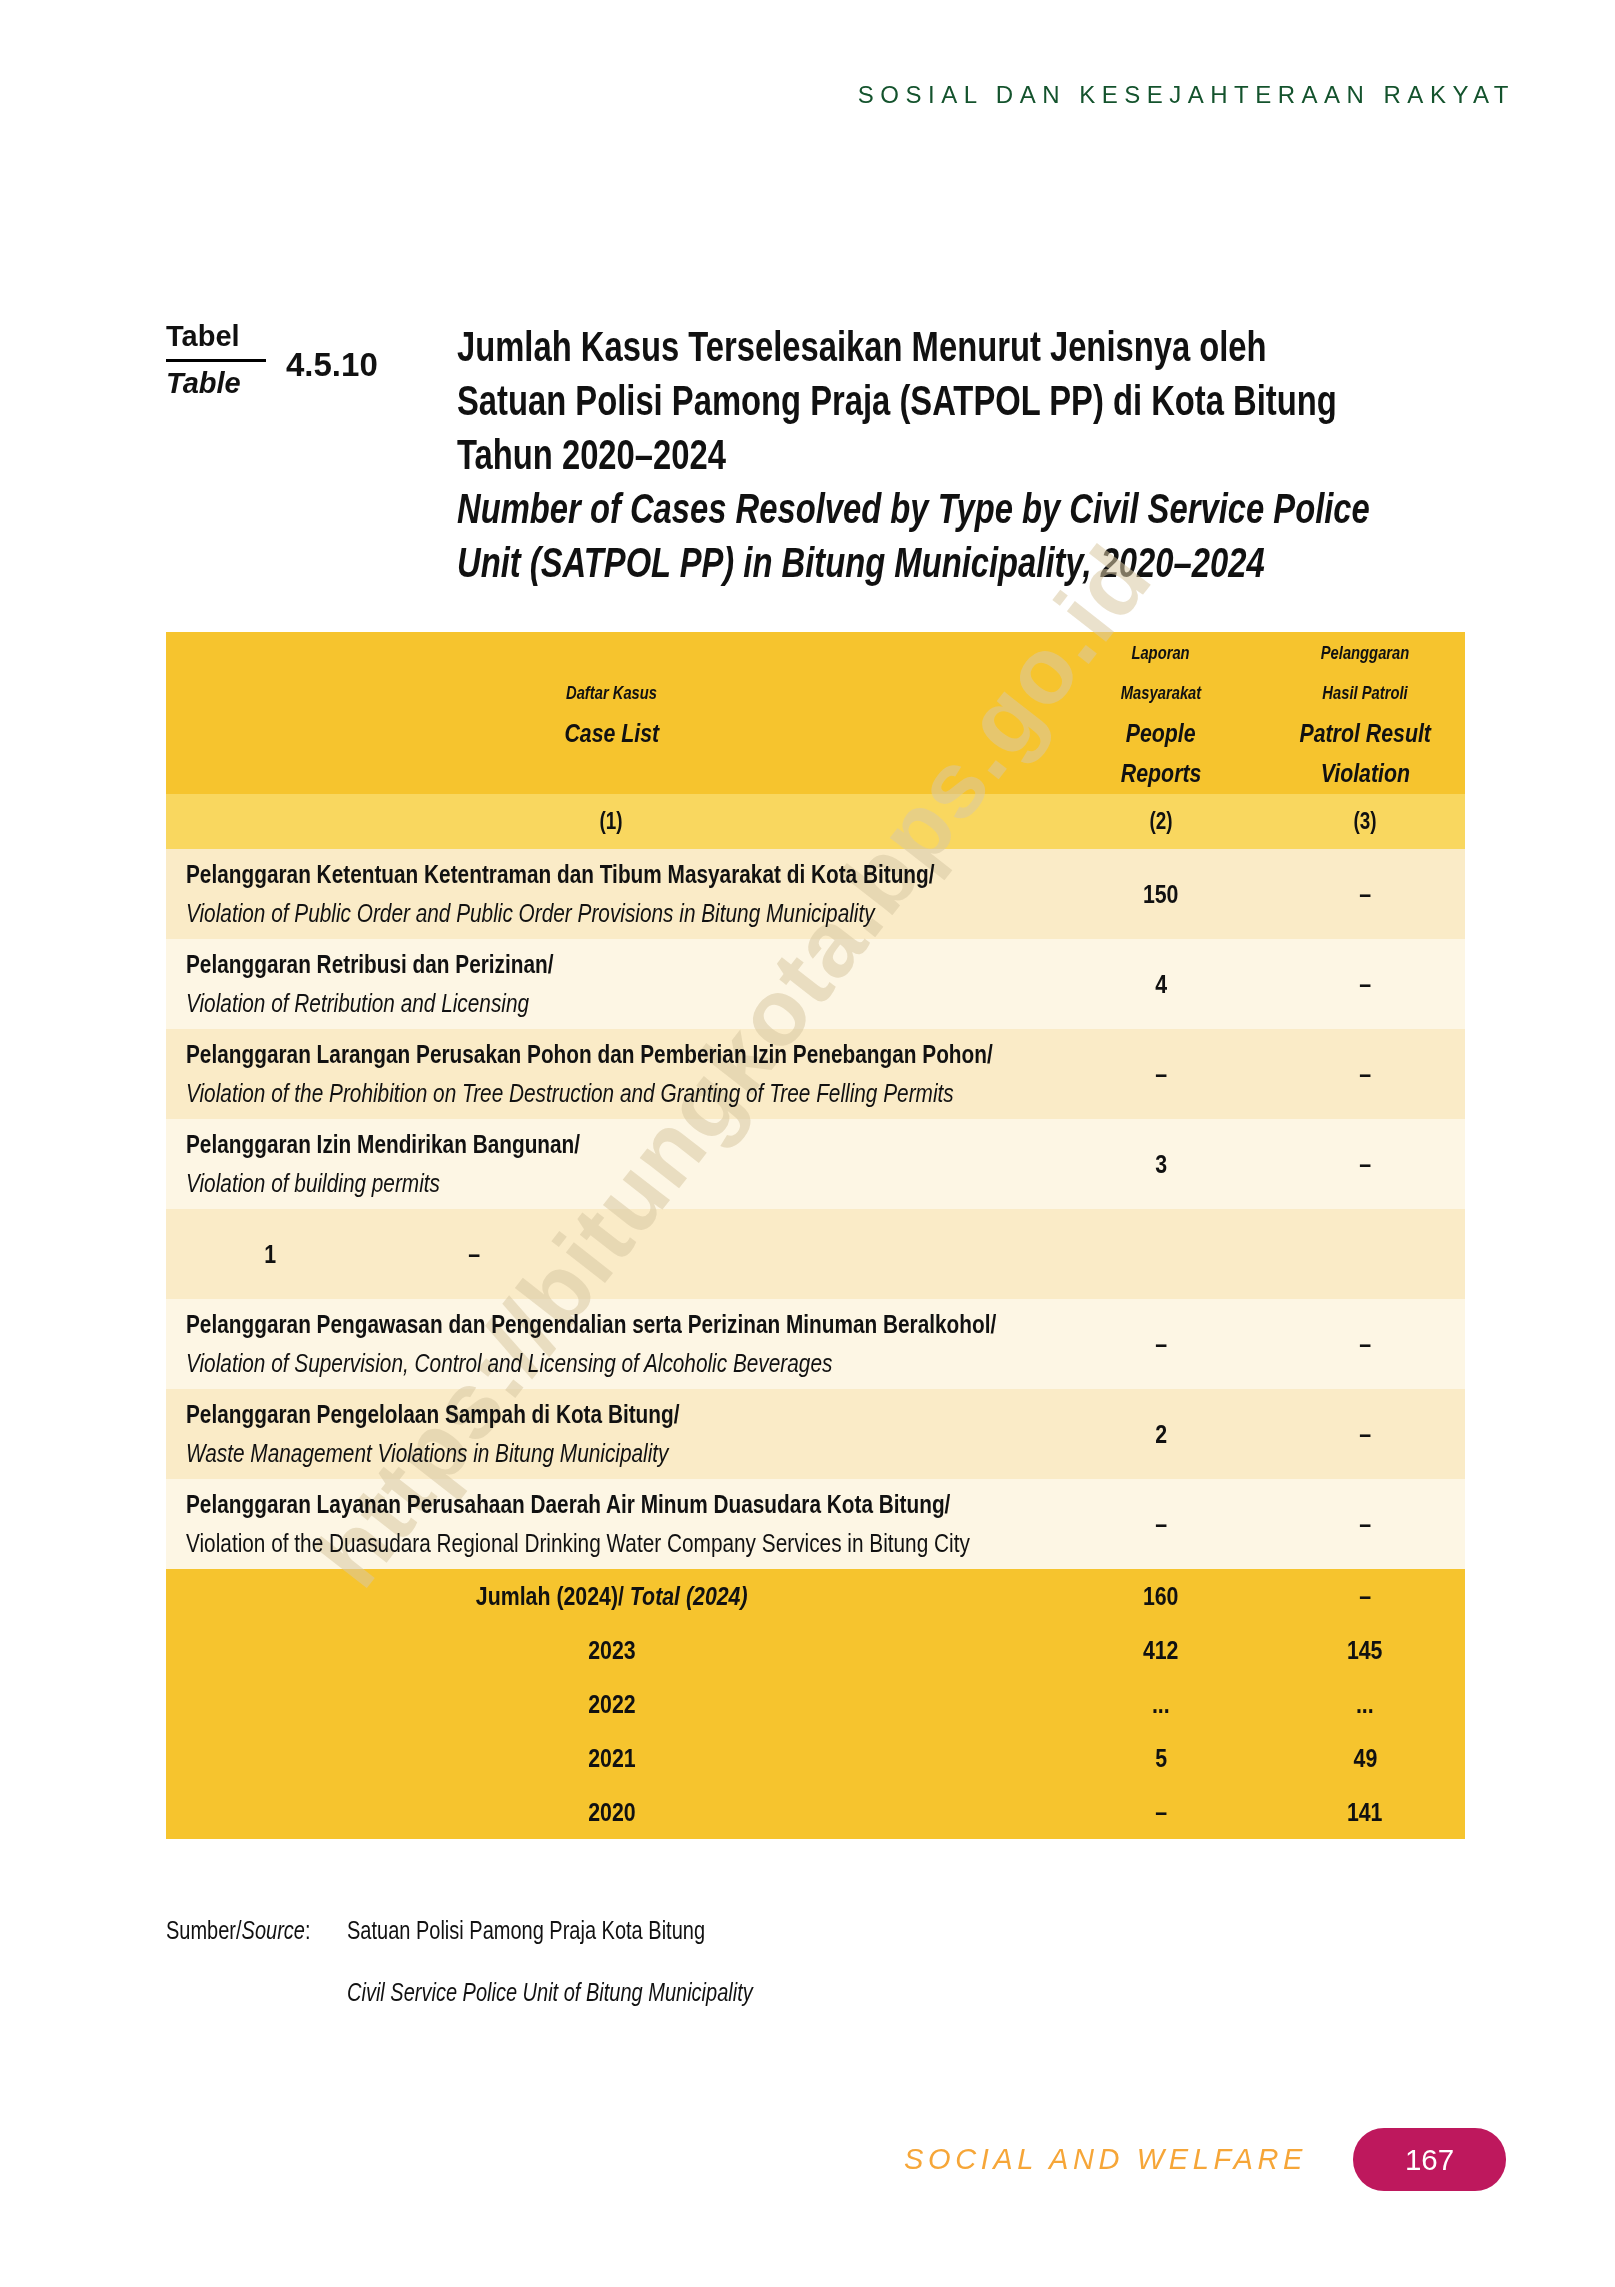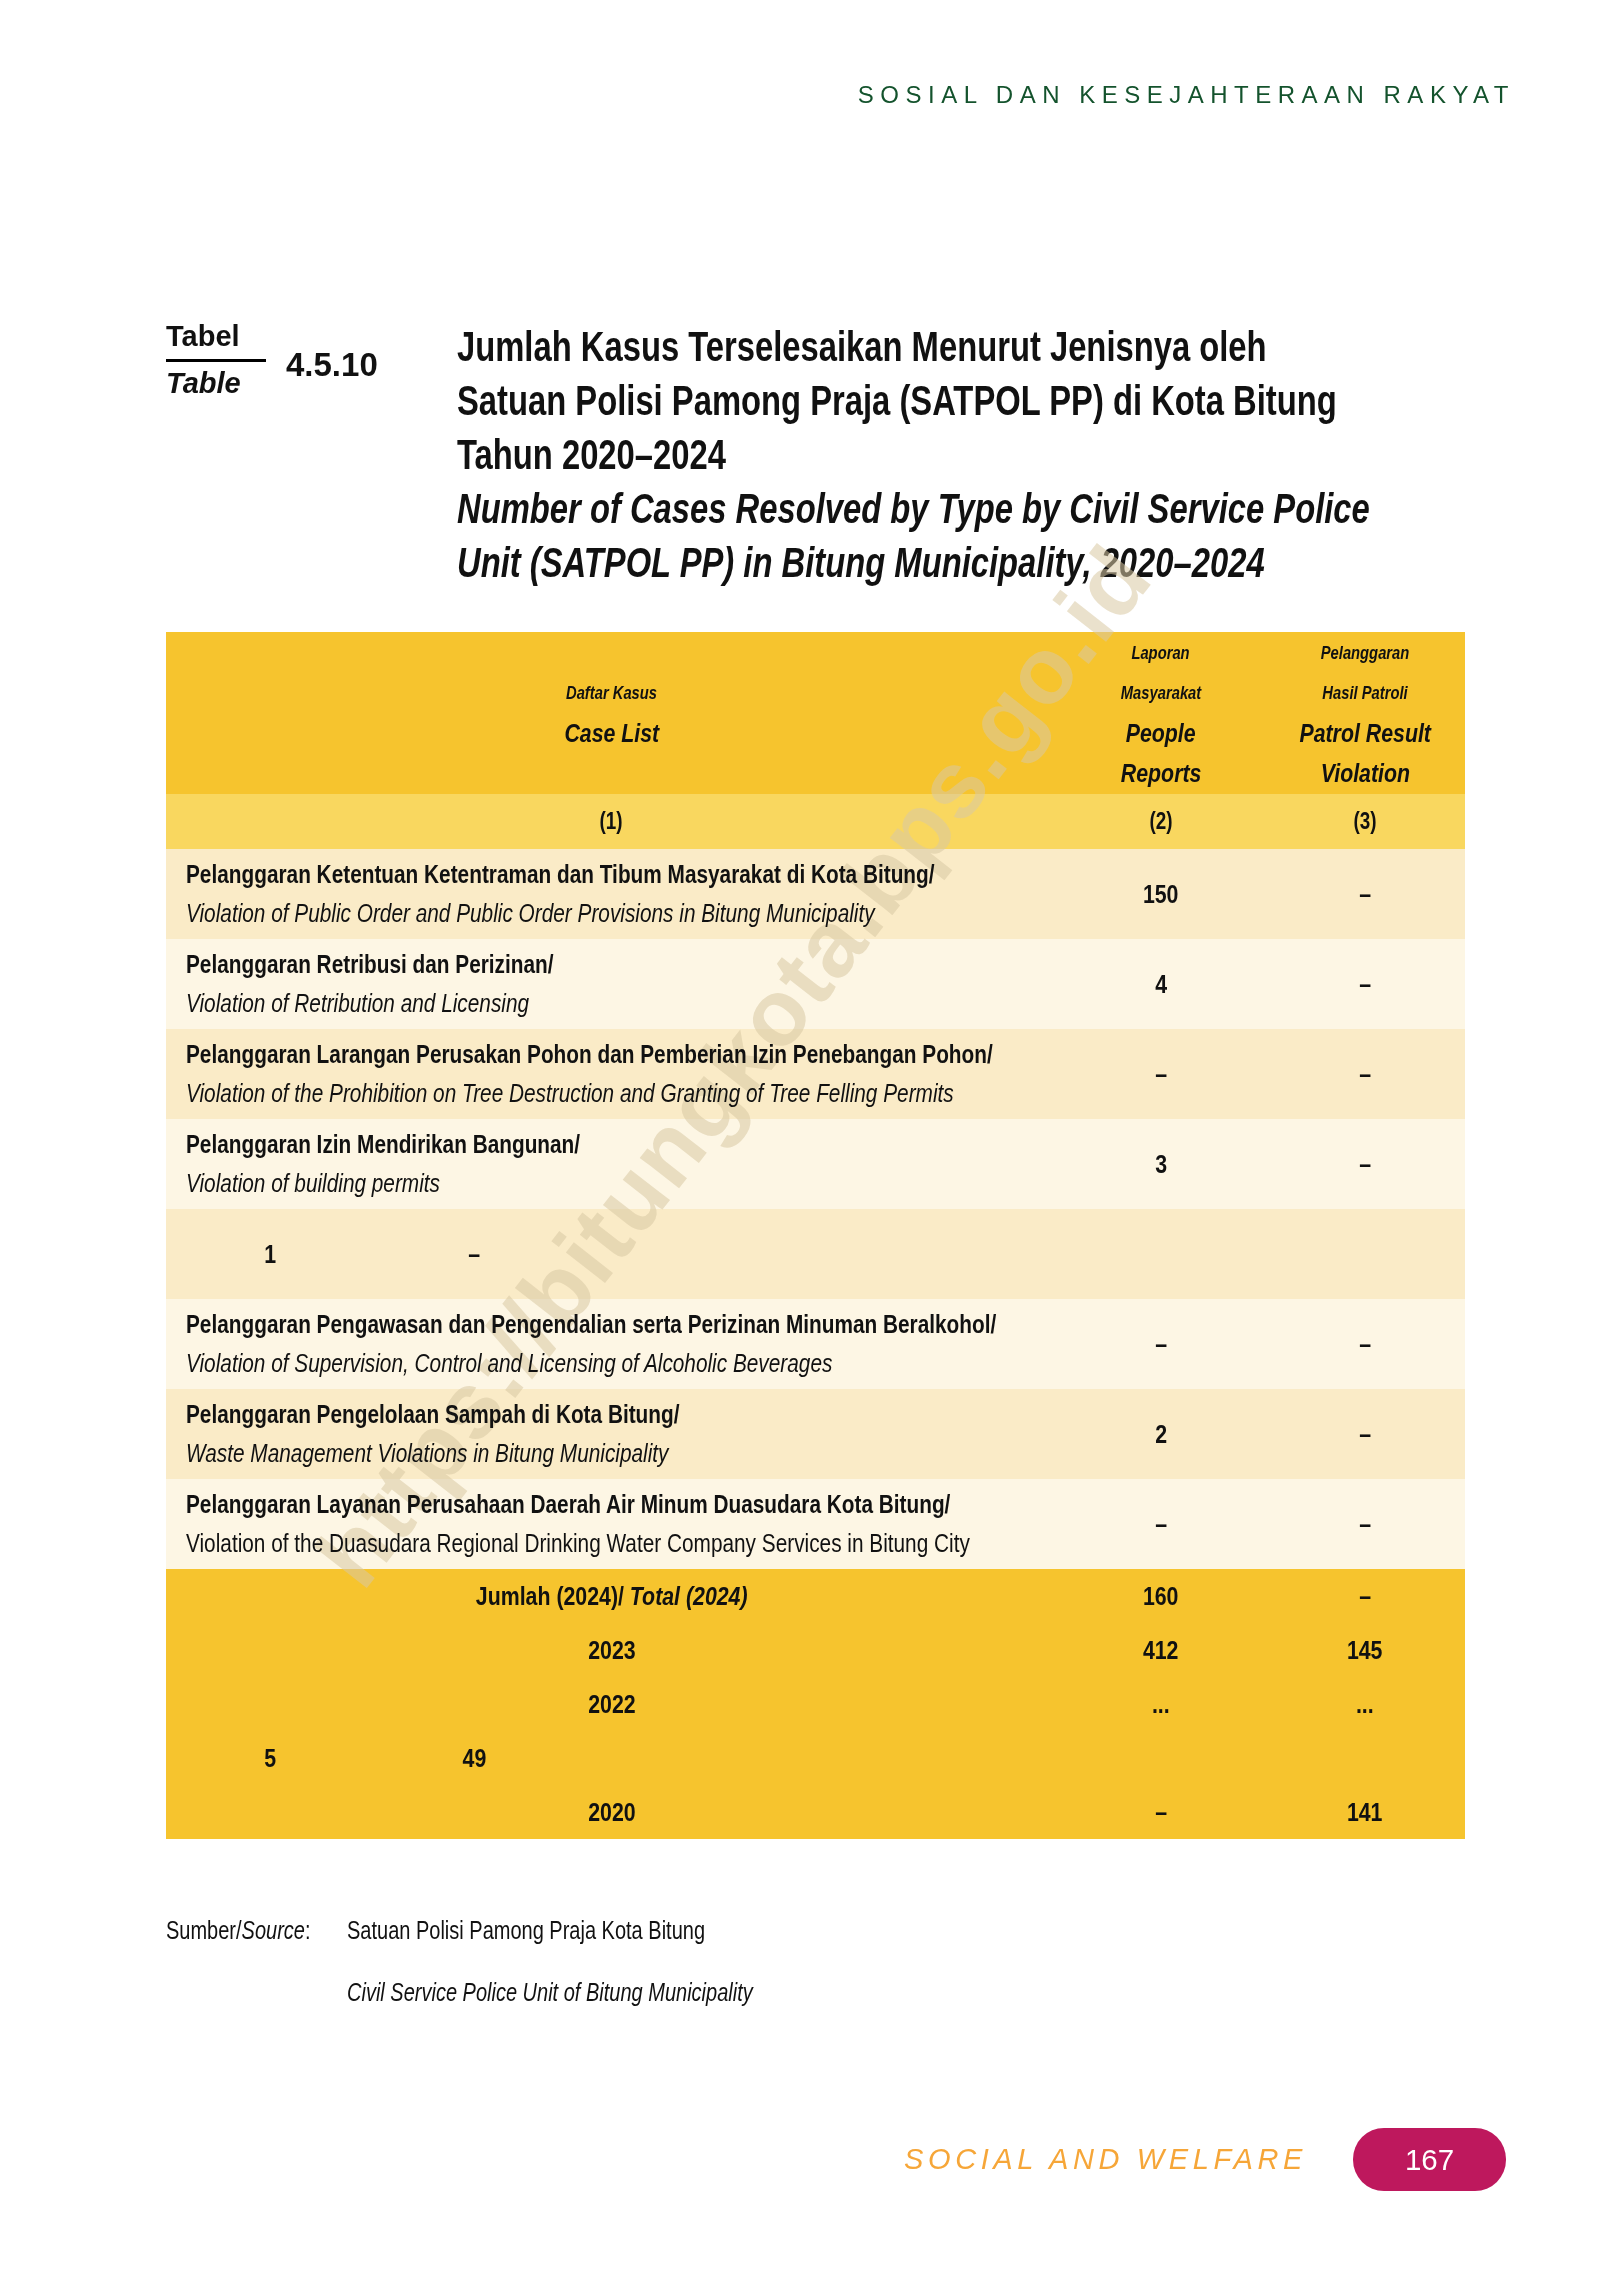--- a/index.html
+++ b/index.html
@@ -205,20 +205,21 @@
         <div class="c1 to-label"><span class="cxc">2023</span></div>
         <div class="c2"><span class="cxc">412</span></div>
         <div class="c3"><span class="cxc">145</span></div>
       </div>
       <div class="torow">
         <div class="c1 to-label"><span class="cxc">2022</span></div>
         <div class="c2"><span class="cxc">...</span></div>
         <div class="c3"><span class="cxc">...</span></div>
       </div>
       <div class="torow">
+        <div class="c1 to-label"><span class="cxc">2021</span></div>
         <div class="c2"><span class="cxc">5</span></div>
         <div class="c3"><span class="cxc">49</span></div>
       </div>
       <div class="torow">
         <div class="c1 to-label"><span class="cxc">2020</span></div>
         <div class="c2"><span class="cxc">–</span></div>
         <div class="c3"><span class="cxc">141</span></div>
       </div>
     </div>
   </div>

